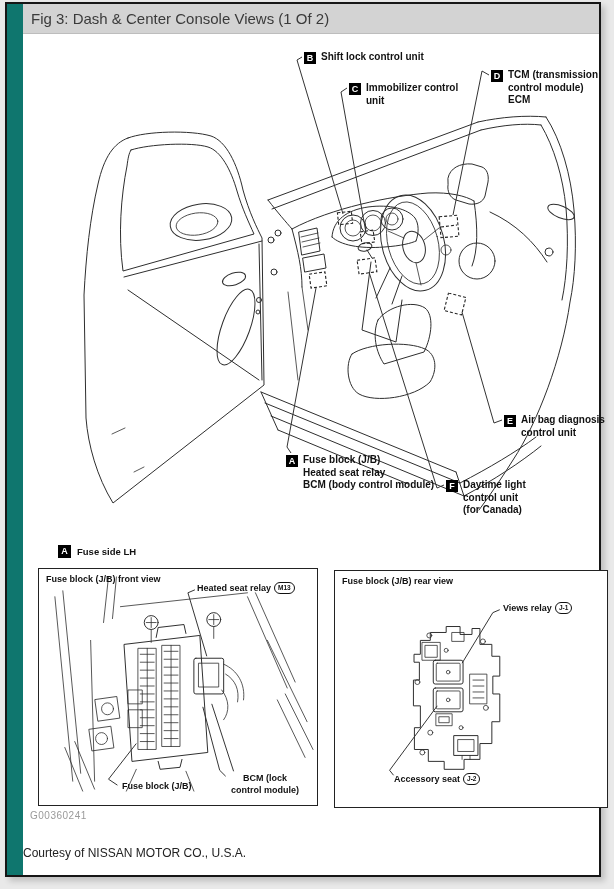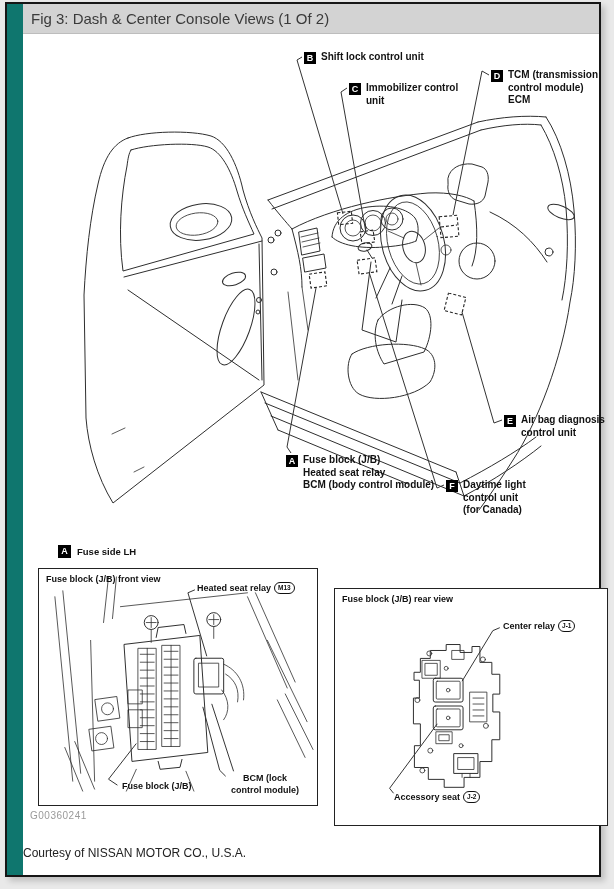--- a/index.html
+++ b/index.html
@@ -261,21 +261,21 @@
       </div>
       <div class="plabel" style="left:83px;top:212px">
         <span>Fuse block (J/B)</span>
       </div>
       <div class="plabel two-line" style="left:192px;top:203px">
         <div>BCM (lock</div>
         <div>control module)</div>
       </div>
     </div>
 
-    <div class="panel" style="left:311px;top:554px;width:274px;height:238px">
+    <div class="panel" style="left:311px;top:536px;width:274px;height:238px">
       <svg viewBox="318 568 274 238" preserveAspectRatio="none">
         <g class="ln">
           <path d="M 398,652 L 404,652 L 404,638 L 414,638 L 414,630 L 430,630 L 430,624 L 444,624 L 444,632 L 456,632 L 456,626 L 464,626 L 464,642 L 476,642 L 476,654 L 484,654 L 484,674 L 477,674 L 477,692 L 484,692 L 484,720 L 476,720 L 476,742 L 464,742 L 464,758 L 448,758 L 448,768 L 428,768 L 428,760 L 412,760 L 412,748 L 398,748 L 398,726 L 404,726 L 404,704 L 397,704 L 397,678 L 403,678 L 403,660 L 398,660 Z"></path>
           <rect class="ln2" x="406" y="640" width="18" height="18"></rect>
           <rect class="ln2" x="409" y="643" width="12" height="12"></rect>
           <rect class="ln2" x="436" y="630" width="12" height="9"></rect>
           <rect x="417" y="658" width="30" height="24" rx="2"></rect>
           <rect class="ln2" x="420" y="661" width="24" height="18" rx="1"></rect>
           <circle class="ln2" cx="432" cy="670" r="1.8"></circle>
           <rect x="417" y="686" width="30" height="24" rx="2"></rect>
@@ -297,21 +297,21 @@
           <circle class="ln2" cx="430" cy="648" r="2"></circle>
           <circle class="ln2" cx="445" cy="726" r="2"></circle>
         </g>
         <g class="leader">
           <path d="M 484,607 L 477,610 L 446,661"></path>
           <path d="M 377,774 L 373,769 L 421,704"></path>
         </g>
       </svg>
       <div class="panel-header">Fuse block (J/B) rear view</div>
       <div class="plabel" style="left:168px;top:31px">
-        <span>Center relay</span>
+        <span>Views relay</span>
         <span class="oval">J-1</span>
       </div>
       <div class="plabel" style="left:59px;top:202px">
         <span>Accessory seat</span>
         <span class="oval">J-2</span>
       </div>
     </div>
 
     <div class="figcode">G00360241</div>
     <div class="courtesy">Courtesy of NISSAN MOTOR CO., U.S.A.</div>

